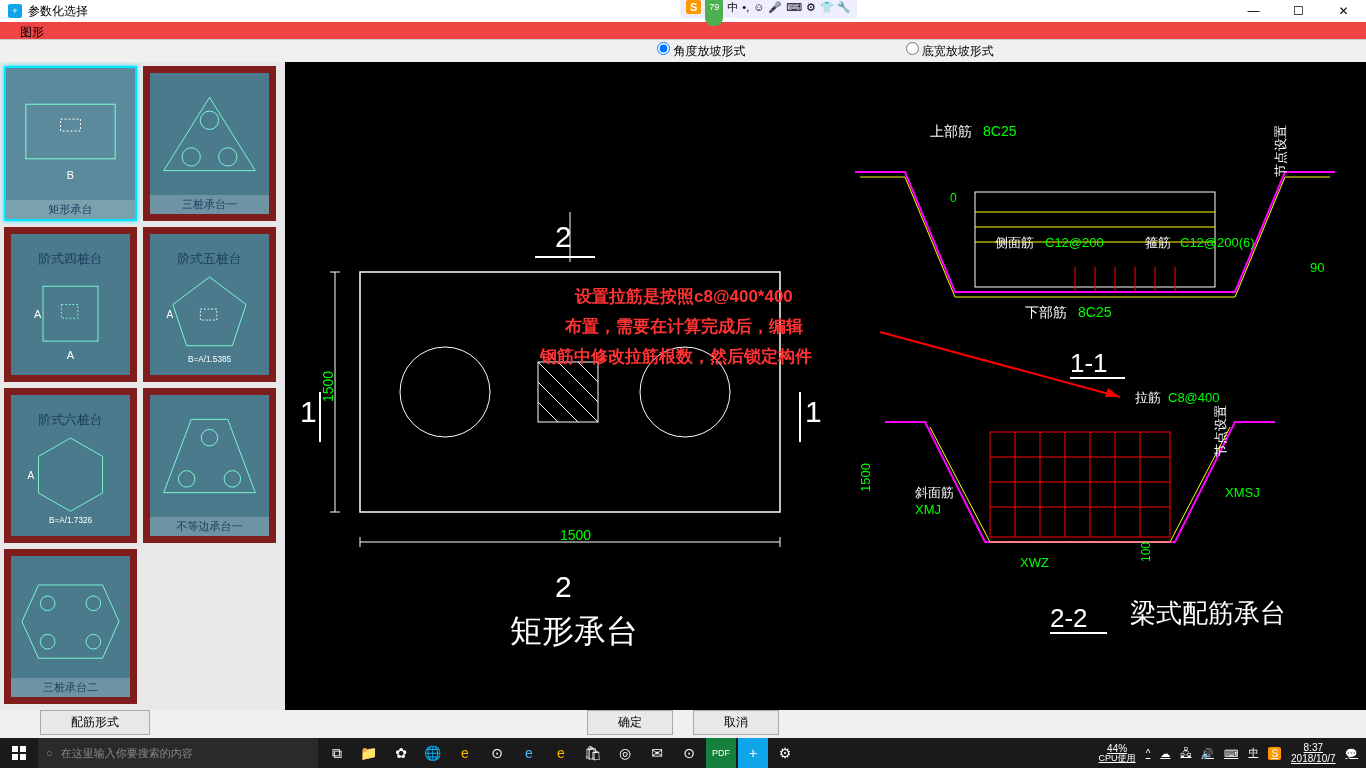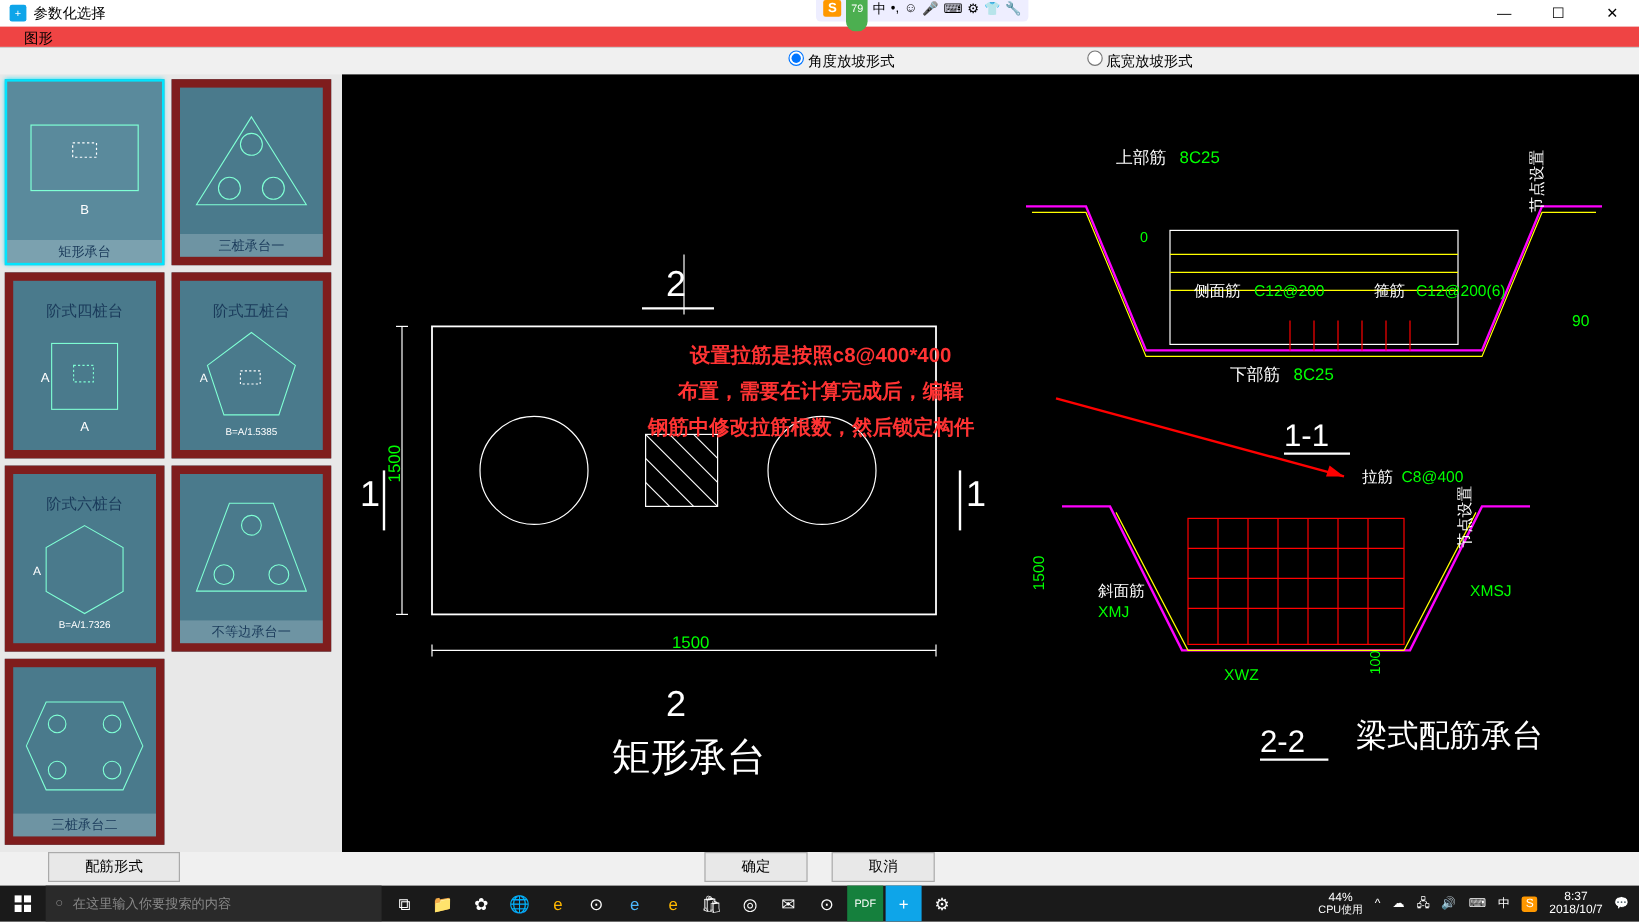--- a/index.html
+++ b/index.html
@@ -25,21 +25,21 @@
 .canvas-area { flex: 1; background: #000; position: relative; overflow:hidden;}
 
 .button-row { height: 28px; background: #f0f0f0; display: flex; align-items: flex-start; justify-content: center; gap: 40px; position:absolute; bottom:30px; left:0; right:0;}
 .button-row button { padding: 3px 30px; font-size: 12px; background: #e8e8e8; border: 1px solid #aaa; }
 .button-row .left-group{position:absolute; left:40px;}
 .button-row .right-group{display:flex; gap:20px; }
 
 .taskbar { height: 30px; background: #1a1a1a; color: #fff; display: flex; align-items: center; font-size: 11px; position: absolute; bottom: 0; left:0; right:0;}
 .taskbar .start { width: 38px; height: 30px; display: flex; align-items: center; justify-content: center; }
 .taskbar .search { flex: 0 0 280px; height: 30px; background: #2a2a2a; display: flex; align-items: center; padding: 0 8px; color: #888; gap:8px;}
-.taskbar .tray { margin-left: auto; display: flex; align-items: center; gap: 10px; padding: 0 8px; font-size: 10px; }
+.taskbar .tray { margin-left: auto; display: flex; align-items: center; gap: 10px; padding: 0 8px; font-size: 10px; text-decoration: underline; }
 .taskbar .task-icons{ display:flex; gap:2px; padding:0 4px;}
 .taskbar .task-icons div{width:30px; height:30px; display:flex; align-items:center; justify-content:center; font-size:14px;}
 
 
 .thumb-art svg { width:100%; height:100%; }
 
 
 .canvas-area svg { position:absolute; }
 </style>
 </head>

